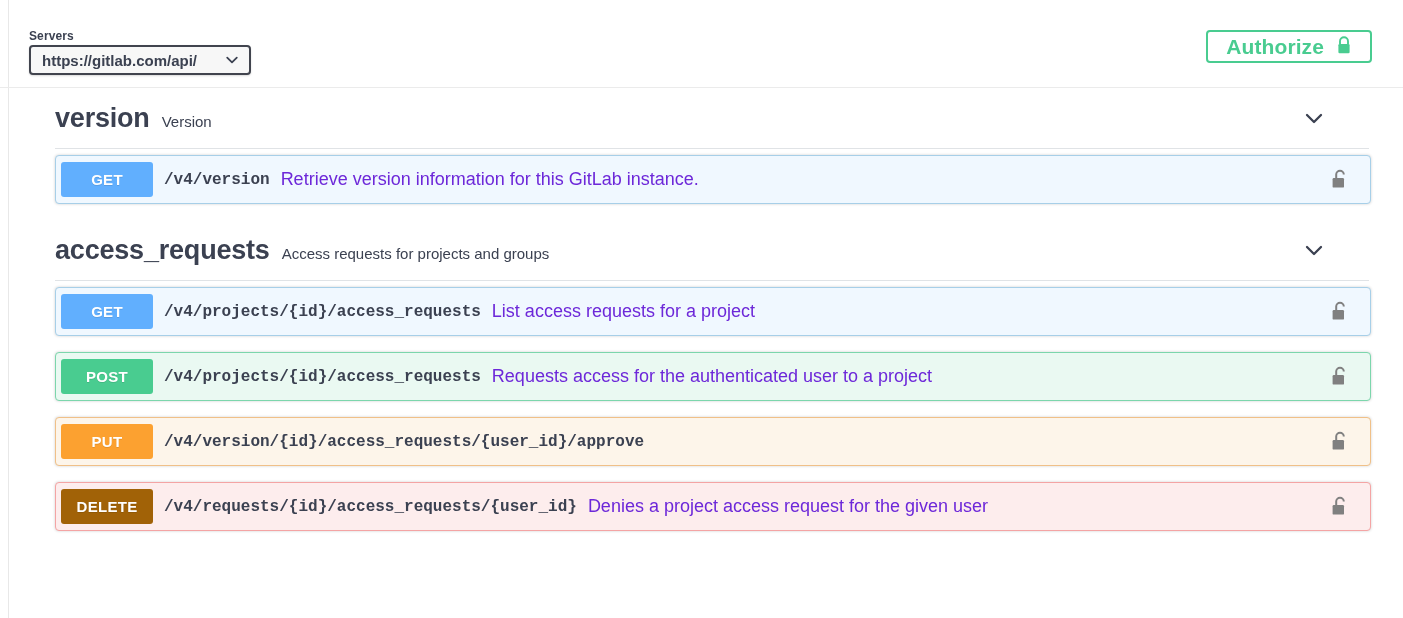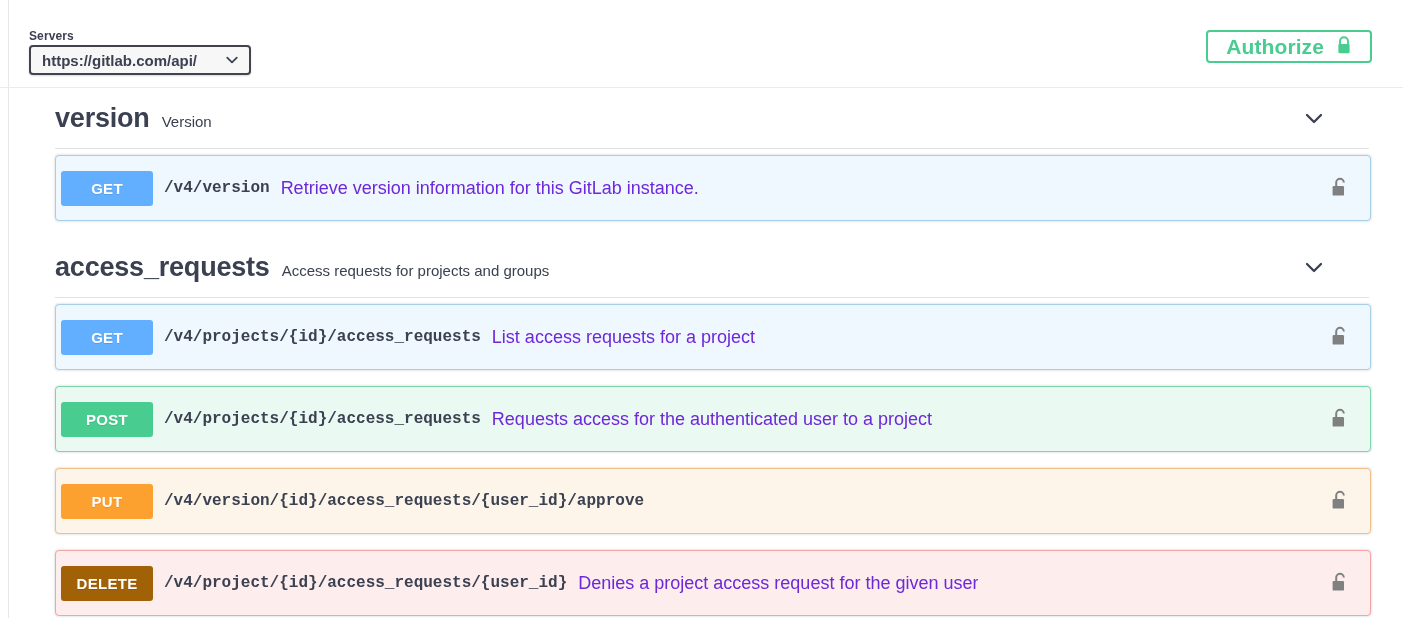--- a/index.html
+++ b/index.html
@@ -124,21 +124,21 @@
     height: 1px;
     background: #e0e3e6;
     margin: 0 2px 6px 0;
   }
 
   
   .op {
     position: relative;
     display: flex;
     align-items: center;
-    height: 66px;
+    height: 49px;
     border-radius: 4px;
     margin-bottom: 16px;
     border: 1px solid transparent;
     box-shadow: 0 0 3px rgba(0,0,0,0.19);
     cursor: pointer;
     overflow: hidden;
   }
   .op .verb {
     flex: 0 0 auto;
     width: 92px;
@@ -289,21 +289,21 @@
       <span class="auth-lock">
         <svg width="20" height="22" viewBox="0 0 20 22">
           <path d="M6.2 9 V5.6 a3.8 3.8 0 0 1 7.6 0" fill="none" stroke="#808080" stroke-width="2"></path>
           <rect x="2.6" y="9" width="11.4" height="9.6" rx="1.2" fill="#808080"></rect>
         </svg>
       </span>
     </div>
 
     <div class="op delete">
       <span class="verb">DELETE</span>
-      <span class="path">/v4/project/{id}/access_requests/{user_id}</span>
+      <span class="path">/v4/requests/{id}/access_requests/{user_id}</span>
       <span class="summary">Denies a project access request for the given user</span>
       <span class="auth-lock">
         <svg width="20" height="22" viewBox="0 0 20 22">
           <path d="M6.2 9 V5.6 a3.8 3.8 0 0 1 7.6 0" fill="none" stroke="#808080" stroke-width="2"></path>
           <rect x="2.6" y="9" width="11.4" height="9.6" rx="1.2" fill="#808080"></rect>
         </svg>
       </span>
     </div>
   </div>
 

